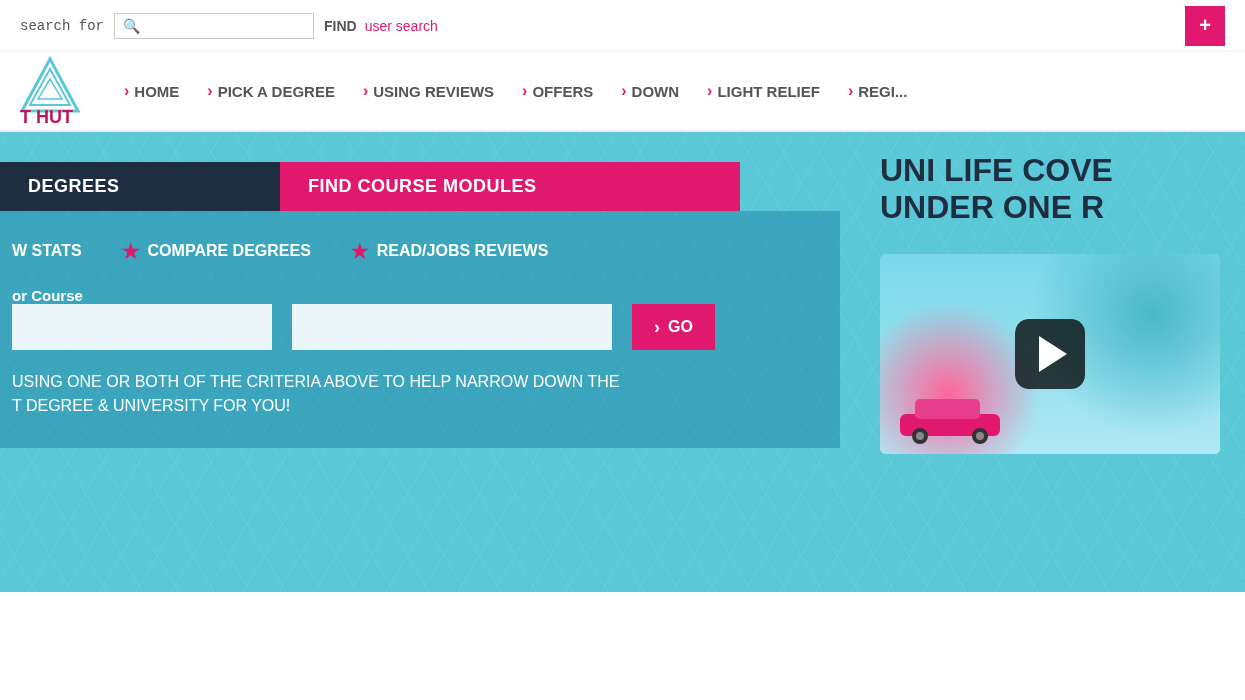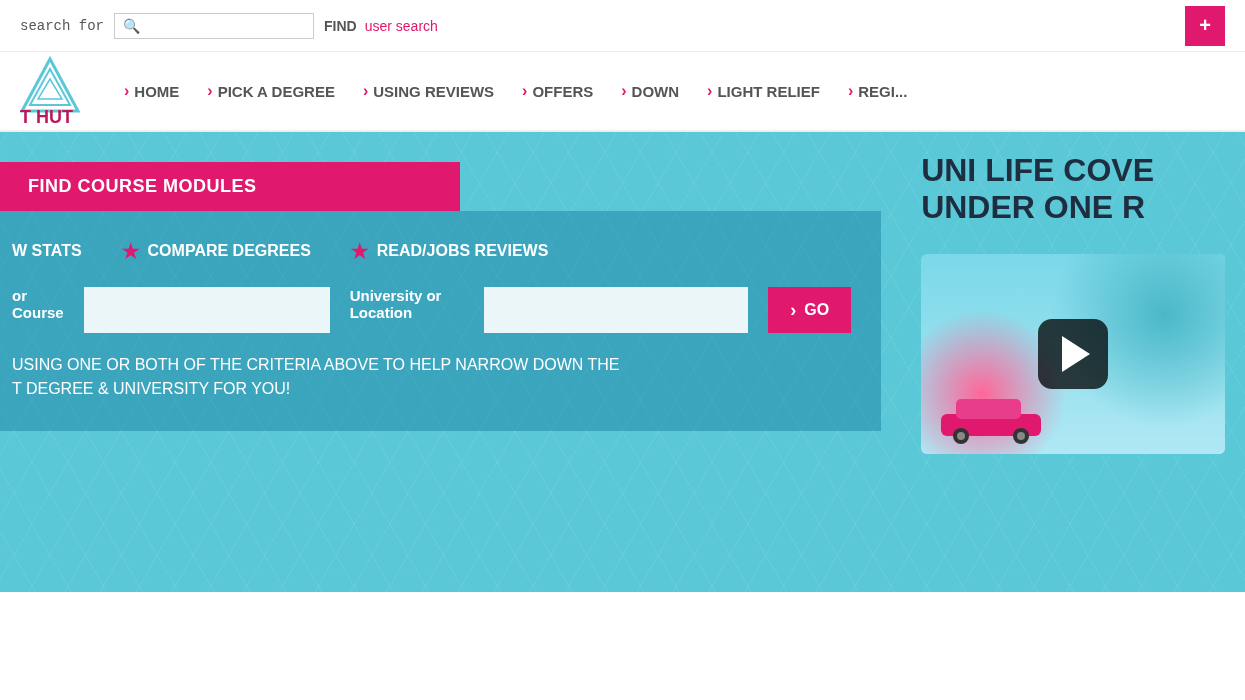--- a/index.html
+++ b/index.html
@@ -192,22 +192,21 @@
       font-size: 20px;
     }
     .fields-row {
       display: flex;
       align-items: flex-end;
       gap: 20px;
       margin-bottom: 20px;
     }
     .field-group {
       display: flex;
-      flex-direction: row;
-      gap: 6px;
+      flex-direction: column;
     }
     .field-label {
       color: #fff;
       font-size: 15px;
       font-weight: bold;
     }
     .field-input {
       width: 260px;
       height: 46px;
       border: none;
@@ -361,20 +360,23 @@
       <span>REGI...</span>
     </a>
   </nav>
 </div>
 
 <div class="hero">
 
   <div class="hero-left">
 
     <div class="tabs">
+      <div class="tab tab-degrees">
+        <span>DEGREES</span>
+      </div>
       <div class="tab tab-modules">
         <span>FIND COURSE MODULES</span>
       </div>
     </div>
 
     <div class="search-area">
 
       <div class="features-row">
         <div class="feature-item">
           <span>W STATS</span>
@@ -388,21 +390,20 @@
           <span>READ/JOBS REVIEWS</span>
         </div>
       </div>
 
       <div class="fields-row">
         <div class="field-group">
           <label class="field-label">or Course</label>
           <input type="text" class="field-input" style="">
         </div>
         <div class="field-group">
-          <label class="field-label">University or Location</label>
           <input type="text" class="field-input field-input-wide" style="">
         </div>
         <button class="go-btn">
           <span class="go-chevron">›</span>
           <span>GO</span>
         </button>
       </div>
 
       <div class="hint-text">
         <span>USING ONE OR BOTH OF THE CRITERIA ABOVE TO HELP NARROW DOWN THE</span><br>

